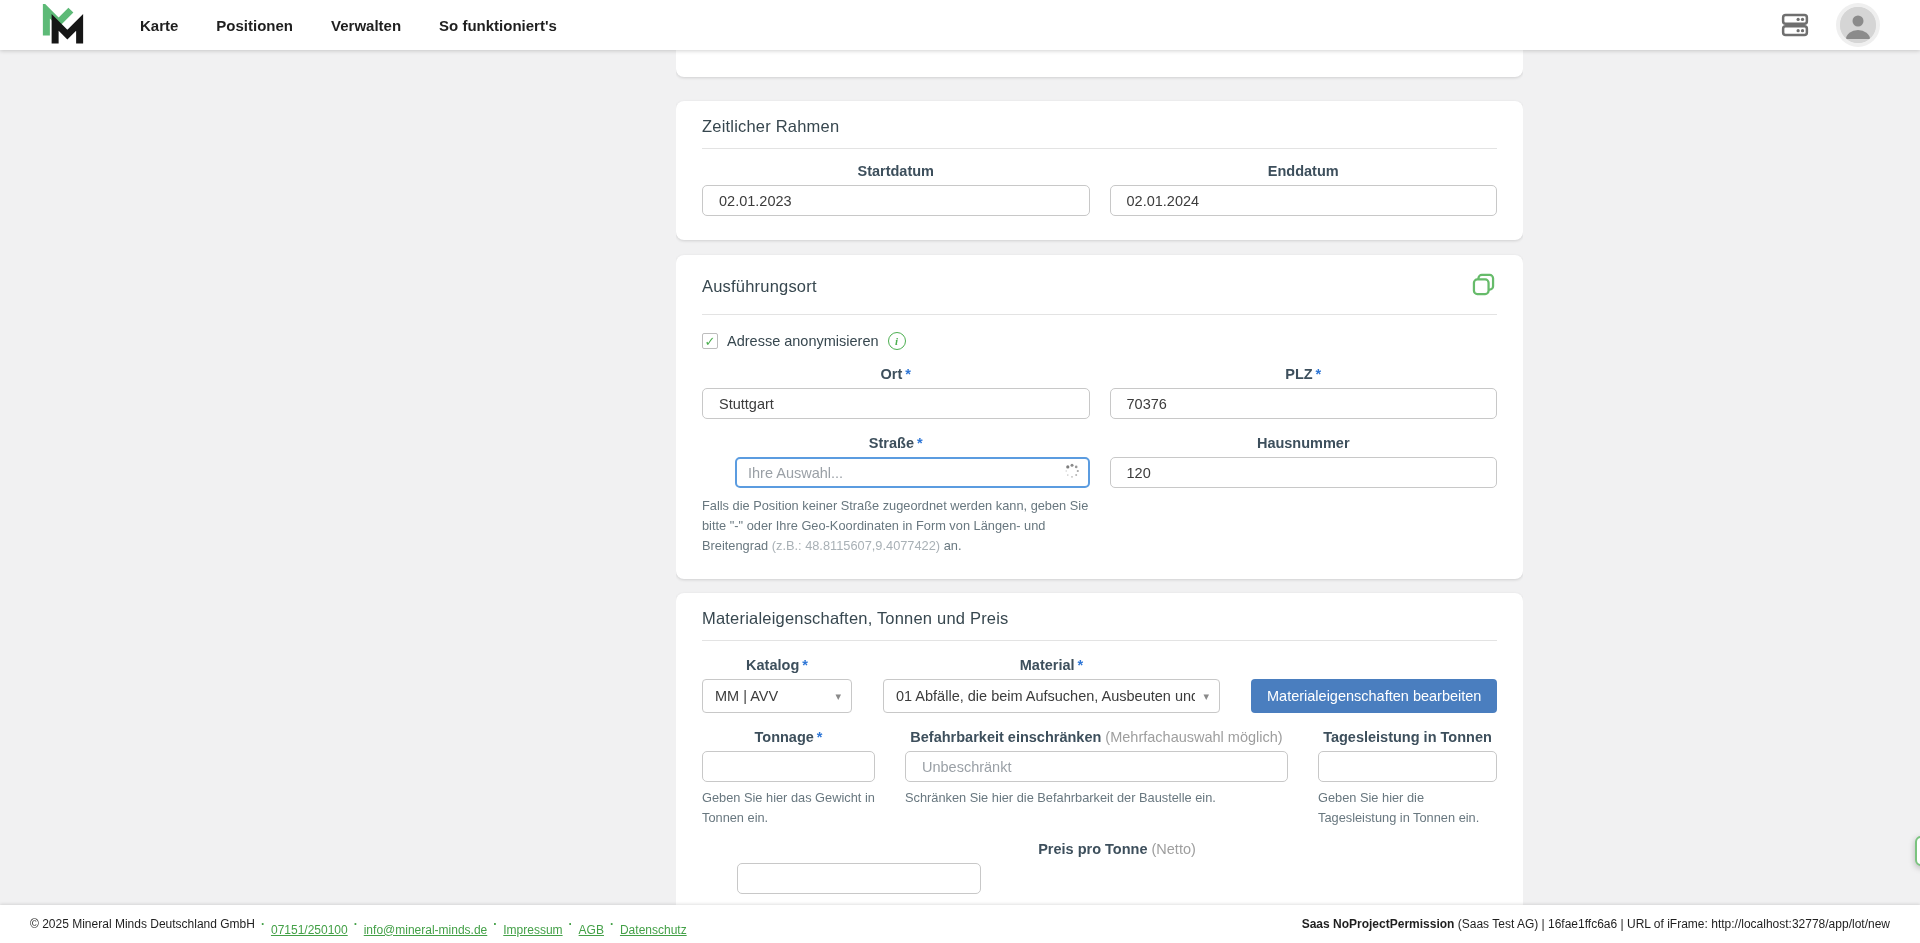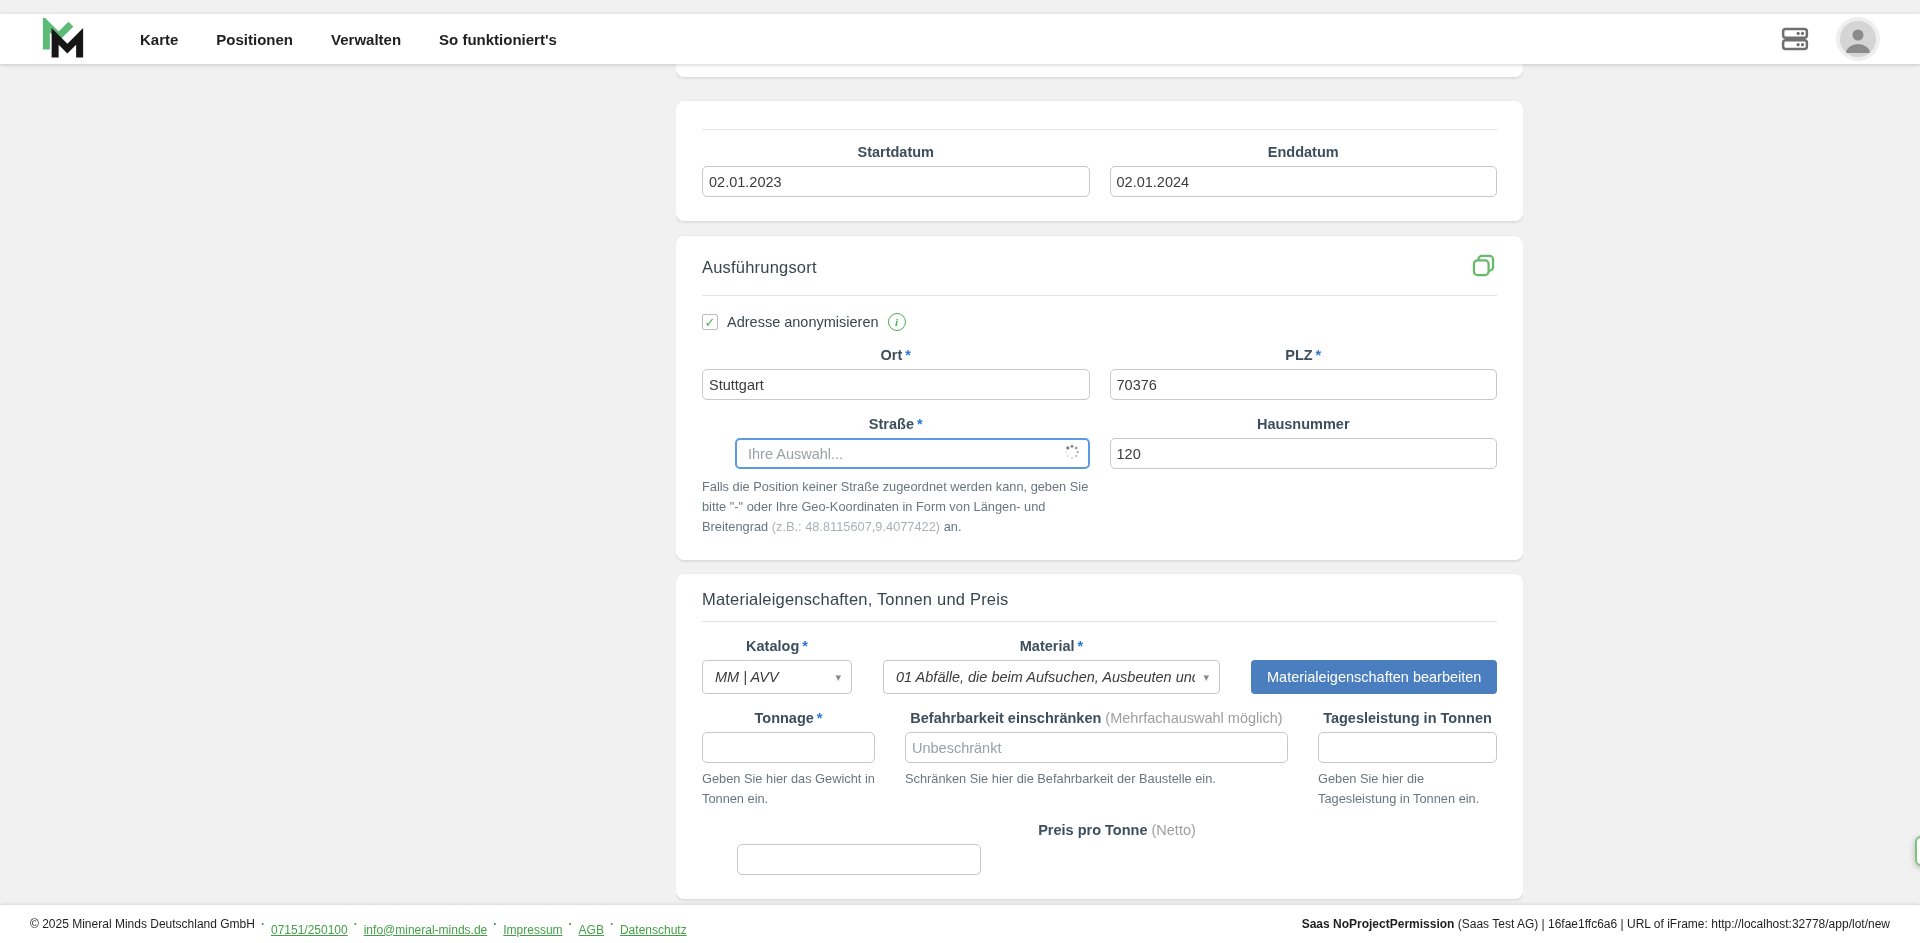--- a/index.html
+++ b/index.html
@@ -1,20 +1,20 @@
 <!DOCTYPE html>
 <html lang="de"><head>
 <meta charset="utf-8">
 <style>
   * { margin:0; padding:0; box-sizing:border-box; }
   html,body { width:1920px; height:943px; }
   body { font-family:"Liberation Sans", sans-serif; background:#f1f1f2; position:relative; overflow:hidden; }
 
   
-  .header { position:absolute; top:14px; left:0; width:1920px; height:50px; background:#fff;
+  .header { position:absolute; top:0; left:0; width:1920px; height:50px; background:#fff;
             box-shadow:0 1px 4px rgba(0,0,0,.18); display:flex; align-items:center; z-index:20; }
   .logo { margin-left:40px; width:46px; height:42px; display:flex; align-items:center; }
   .nav { display:flex; margin-left:50px; gap:30px; }
   .nav-item { font-size:15px; font-weight:700; color:#1f1f1f; cursor:pointer; padding:6px 4px; white-space:nowrap; }
   .header-right { margin-left:auto; margin-right:44px; display:flex; align-items:center; gap:26px; }
   .icon-btn { width:38px; height:34px; display:flex; align-items:center; justify-content:center; cursor:pointer; }
   .avatar { width:36px; height:36px; border-radius:50%; background:#d5d5d5; overflow:hidden;
             display:flex; align-items:center; justify-content:center; box-shadow:0 0 0 4px #efefef; cursor:pointer; }
 
   
@@ -29,42 +29,42 @@
   .card-title { font-size:16.5px; font-weight:400; color:#37474f; letter-spacing:.2px; }
   .divider { border:none; border-top:1px solid #e3e3e3; margin-top:12px; }
 
   .grid2 { display:grid; grid-template-columns:1fr 1fr; gap:20px; margin-top:14px; }
   .grid3 { display:grid; grid-template-columns:173px 383px 1fr; gap:30px; margin-top:16px; }
   .row-material { display:grid; grid-template-columns:150px 337px auto; gap:31px; margin-top:16px; align-items:end; }
 
   .f-label { font-size:14.5px; font-weight:700; color:#3d4f5c; margin-bottom:6px; display:block;text-align:center; }
   .f-label .note { font-weight:400; color:#9e9e9e; }
   .req { color:#2e76d6; font-weight:700; margin-left:3px; }
-  .t-input { width:100%; height:31px; border:1px solid #c8c8c8; border-radius:5px; padding:0 6px;
+  .t-input { width:100%; height:31px; border:1px solid #c8c8c8; border-radius:5px; padding:0 16px;
              font-family:"Liberation Sans",sans-serif; font-size:14.5px; color:#3c3c3c; background:#fff; outline:none; }
   .t-input::placeholder { color:#9aa0a6; }
   .input-wrap { position:relative;margin-left:33px; }
   .t-input.focused { border:2px solid #5b9ce0; padding:0 11px; }
   .spinner { position:absolute; right:10px; top:50%; transform:translateY(-50%); }
 
   .helper { font-size:12.8px; color:#68777f; line-height:1.55; margin-top:8px; max-width:390px; }
   .helper .light { color:#a9b1b6; }
   .mini-helper { font-size:12.8px; color:#68777f; line-height:1.5; margin-top:6px; }
 
   .checkbox-row { display:flex; align-items:center; gap:9px; margin-top:15px; height:22px; }
   .checkbox { width:16px; height:16px; border:1px solid #bdbdbd; border-radius:2px; background:#fff;
               display:flex; align-items:center; justify-content:center; font-size:13px; color:#4caf50; cursor:pointer; }
   .checkbox-label { font-size:14.5px; color:#37474f; }
   .info-icon { width:18px; height:18px; border:1.5px solid #4caf50; border-radius:50%; color:#4caf50;
                font-size:11px; font-weight:700; display:flex; align-items:center; justify-content:center;
                font-family:"Liberation Serif",serif; font-style:italic; cursor:pointer; }
 
   .select { height:34px; border:1px solid #c8c8c8; border-radius:4px; background:#fff; display:flex;
             align-items:center; padding:0 10px 0 12px; font-size:14.5px; color:#3c3c3c; cursor:pointer; overflow:hidden; }
-  .select .sel-text { flex:1; white-space:nowrap; overflow:hidden;font-style:italic; }
+  .select .sel-text { flex:1; white-space:nowrap; overflow:hidden; }
   .select .arrow { color:#8a8a8a; font-size:11px; margin-left:8px; flex:none; }
 
   .btn-primary { height:34px; background:#4a7ebf; color:#fff; border:none; border-radius:4px;
                  font-family:"Liberation Sans",sans-serif; font-size:14.5px; padding:8px 16px; cursor:pointer; white-space:nowrap; }
 
   .preis-row { margin-top:14px;margin-left:35px; }
   .preis-input { width:244px; }
 
   
   .help-bubble { position:absolute; left:1915px; top:836px; width:66px; height:30px; background:#fff;
@@ -119,20 +119,21 @@
       </svg>
     </span>
   </div>
 </header>
 
 <main class="content">
 
   <div class="card card-partial"></div>
 
   <section class="card card-zeit">
+    <div class="card-title">Zeitlicher Rahmen</div>
     <hr class="divider">
     <div class="grid2">
       <div>
         <label class="f-label">Startdatum</label>
         <input class="t-input" type="text" value="02.01.2023" style="">
       </div>
       <div>
         <label class="f-label">Enddatum</label>
         <input class="t-input" type="text" value="02.01.2024" style="">
       </div>

